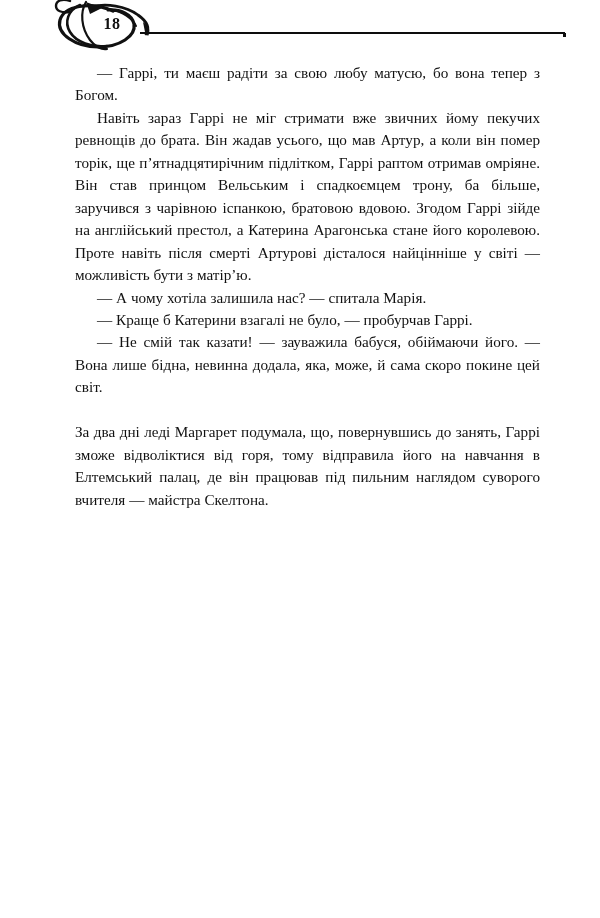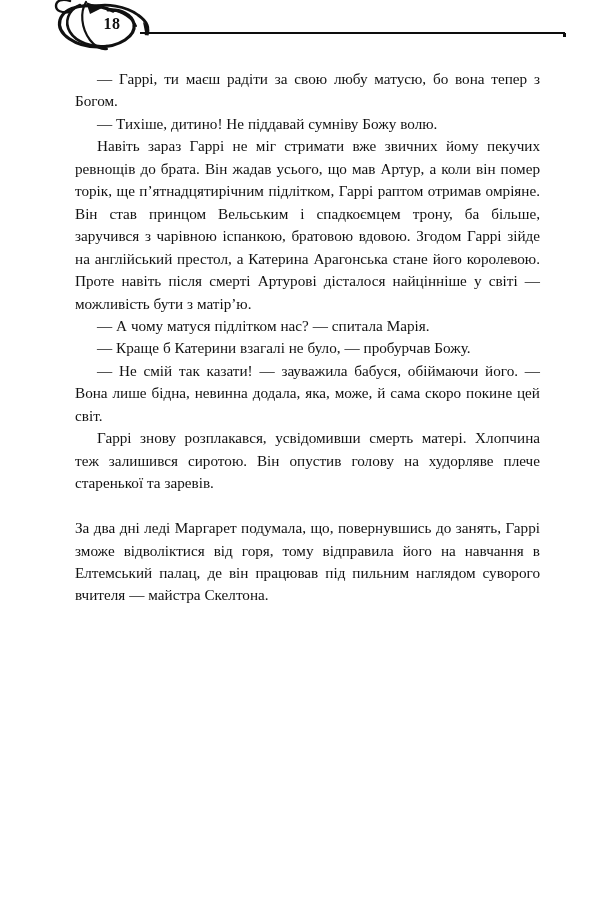--- a/index.html
+++ b/index.html
@@ -70,21 +70,21 @@
     top: -1px;
     width: 3px;
     height: 4px;
     background: #0d0d0d;
   }
 
   
   .textblock {
     position: absolute;
     left: 75px;
-    top: 68px;
+    top: 62px;
     width: 465px;
   }
   p {
     margin: 0;
     font-size: 15.2px;
     line-height: 22.45px;
     text-align: justify;
     text-justify: inter-word;
     word-spacing: 0.1px;
     hyphens: manual;
@@ -115,22 +115,20 @@
       </svg>
     </div>
 
     <div class="folio">18</div>
 
     <div class="head-rule"></div>
   </div>
 
   <div class="textblock">
     <p class="indent">— Гаррі, ти маєш радіти за свою любу матусю, бо вона тепер з Богом.</p>
-    <p class="indent">— Тихіше, дитино! Не піддавай сумніву Божу волю.</p>
     <p class="indent">Навіть зараз Гаррі не міг стримати вже звичних йому пекучих ревнощів до брата. Він жадав усього, що мав Артур, а коли він помер торік, ще п’ятнадцятирічним підлітком, Гаррі раптом отримав омріяне. Він став принцом Вельським і спадкоємцем трону, ба більше, заручився з чарівною іспанкою, братовою вдовою. Згодом Гаррі зійде на англійський престол, а Катерина Арагонська стане його королевою. Проте навіть після смерті Артурові дісталося найцінніше у світі — можливість бути з матір’ю.</p>
-    <p class="indent">— А чому матуся підлітком нас? — спитала Марія.</p>
-    <p class="indent">— Краще б Катерини взагалі не було, — пробурчав Божу.</p>
+    <p class="indent">— А чому хотіла залишила нас? — спитала Марія.</p>
+    <p class="indent">— Краще б Катерини взагалі не було, — пробурчав Гаррі.</p>
     <p class="indent">— Не смій так казати! — зауважила бабуся, обіймаючи його. — Вона лише бідна, невинна додала, яка, може, й сама скоро покине цей світ.</p>
-    <p class="indent">Гаррі знову розплакався, усвідомивши смерть матері. Хлопчина теж залишився сиротою. Він опустив голову на худорляве плече старенької та заревів.</p>
     <p class="flush gap-before">За два дні леді Маргарет подумала, що, повернувшись до занять, Гаррі зможе відволіктися від горя, тому відправила його на навчання в Елтемський палац, де він працював під пильним наглядом суворого вчителя — майстра Скелтона.</p>
   </div>
 
 </div>
 
 </body></html>

